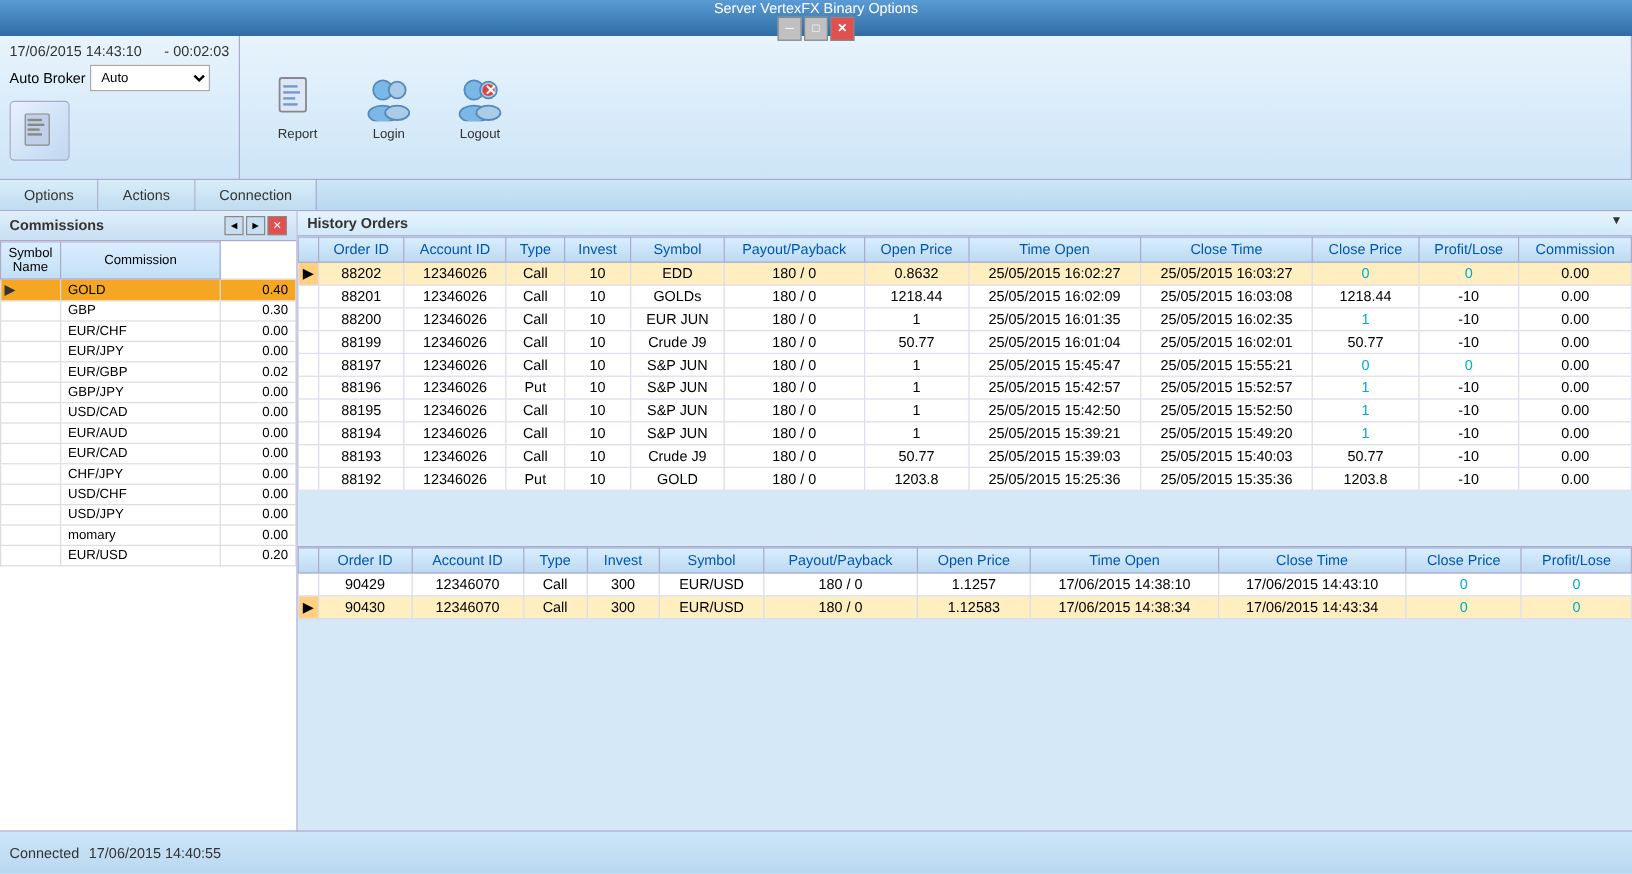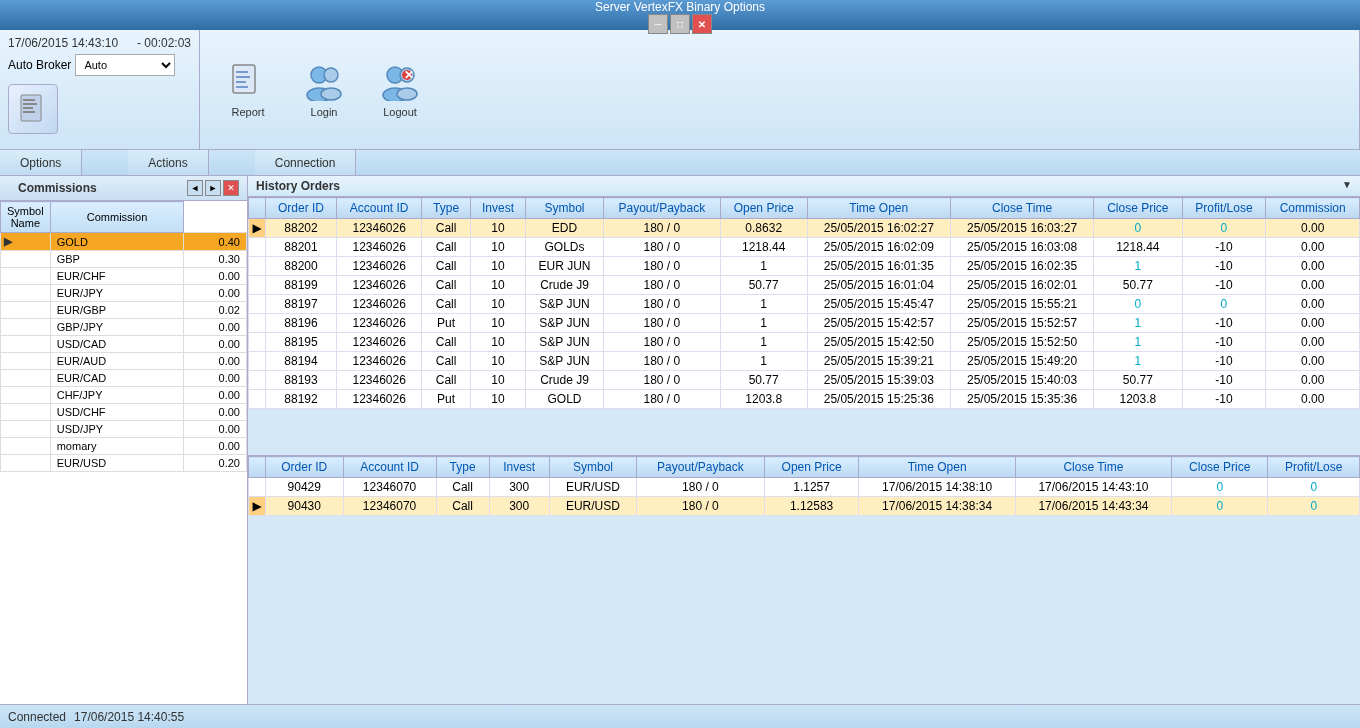--- a/index.html
+++ b/index.html
@@ -67,21 +67,20 @@
       font-size: 24px;
     }
     .toolbar-btn-label { font-size: 11px; color: #333; }
 
     
     .tab-bar {
       height: 26px;
       background: linear-gradient(to bottom, #cde5f7 0%, #b8d8f0 100%);
       display: flex;
       border-bottom: 1px solid #aac;
-      gap: 46px;
     }
     .tab-item {
       padding: 4px 20px;
       border-right: 1px solid #aac;
       cursor: pointer;
       font-size: 11px;
       color: #333;
       display: flex; align-items: center;
       background: linear-gradient(to bottom, #d8edf9 0%, #c0dcf0 100%);
     }
@@ -102,21 +101,21 @@
       overflow: hidden;
     }
     .sidebar-header {
       background: linear-gradient(to bottom, #e0eefa 0%, #c8dff2 100%);
       padding: 4px 8px;
       display: flex;
       align-items: center;
       justify-content: space-between;
       border-bottom: 1px solid #aac;
     }
-    .sidebar-title { font-size: 12px; font-weight: bold; color: #333; margin-left: 10px; }
+    .sidebar-title { font-size: 12px; font-weight: bold; color: #333; }
     .sidebar-controls { display: flex; gap: 2px; }
     .sidebar-ctrl-btn {
       width: 16px; height: 16px;
       background: #c8dff2; border: 1px solid #888;
       display: flex; align-items: center; justify-content: center;
       cursor: pointer; font-size: 9px;
     }
     .sidebar-ctrl-btn.close-btn { background: #e05050; color: white; }
 
     .sidebar-table { width: 100%; border-collapse: collapse; }
@@ -181,21 +180,21 @@
       text-align: center;
       background: white;
     }
     .data-table tr.highlighted td { background: #ffefc0; }
     .data-table tr.highlighted td:first-child { background: #ffd080; }
     .data-table td.arrow-cell { width: 16px; padding: 2px 3px; }
     .data-table td.cyan { color: #00aacc; }
 
     
     .status-bar {
-      height: 24px;
+      height: 36px;
       background: linear-gradient(to bottom, #cde5f7 0%, #b8d8f0 100%);
       border-top: 1px solid #aac;
       display: flex;
       align-items: center;
       padding: 0 8px;
       font-size: 11px;
       color: #333;
       position: fixed;
       bottom: 0;
       width: 1360px;

